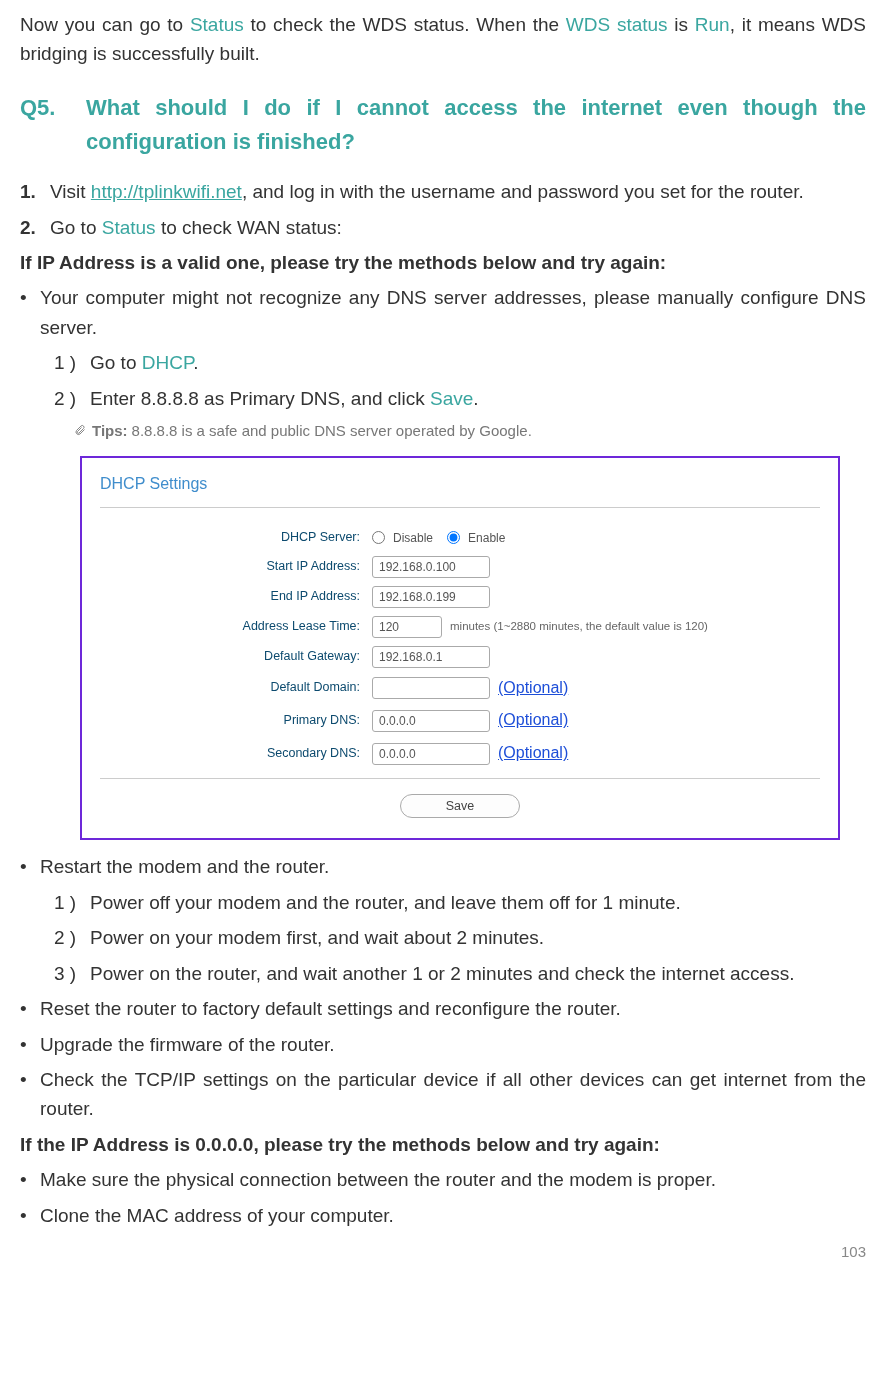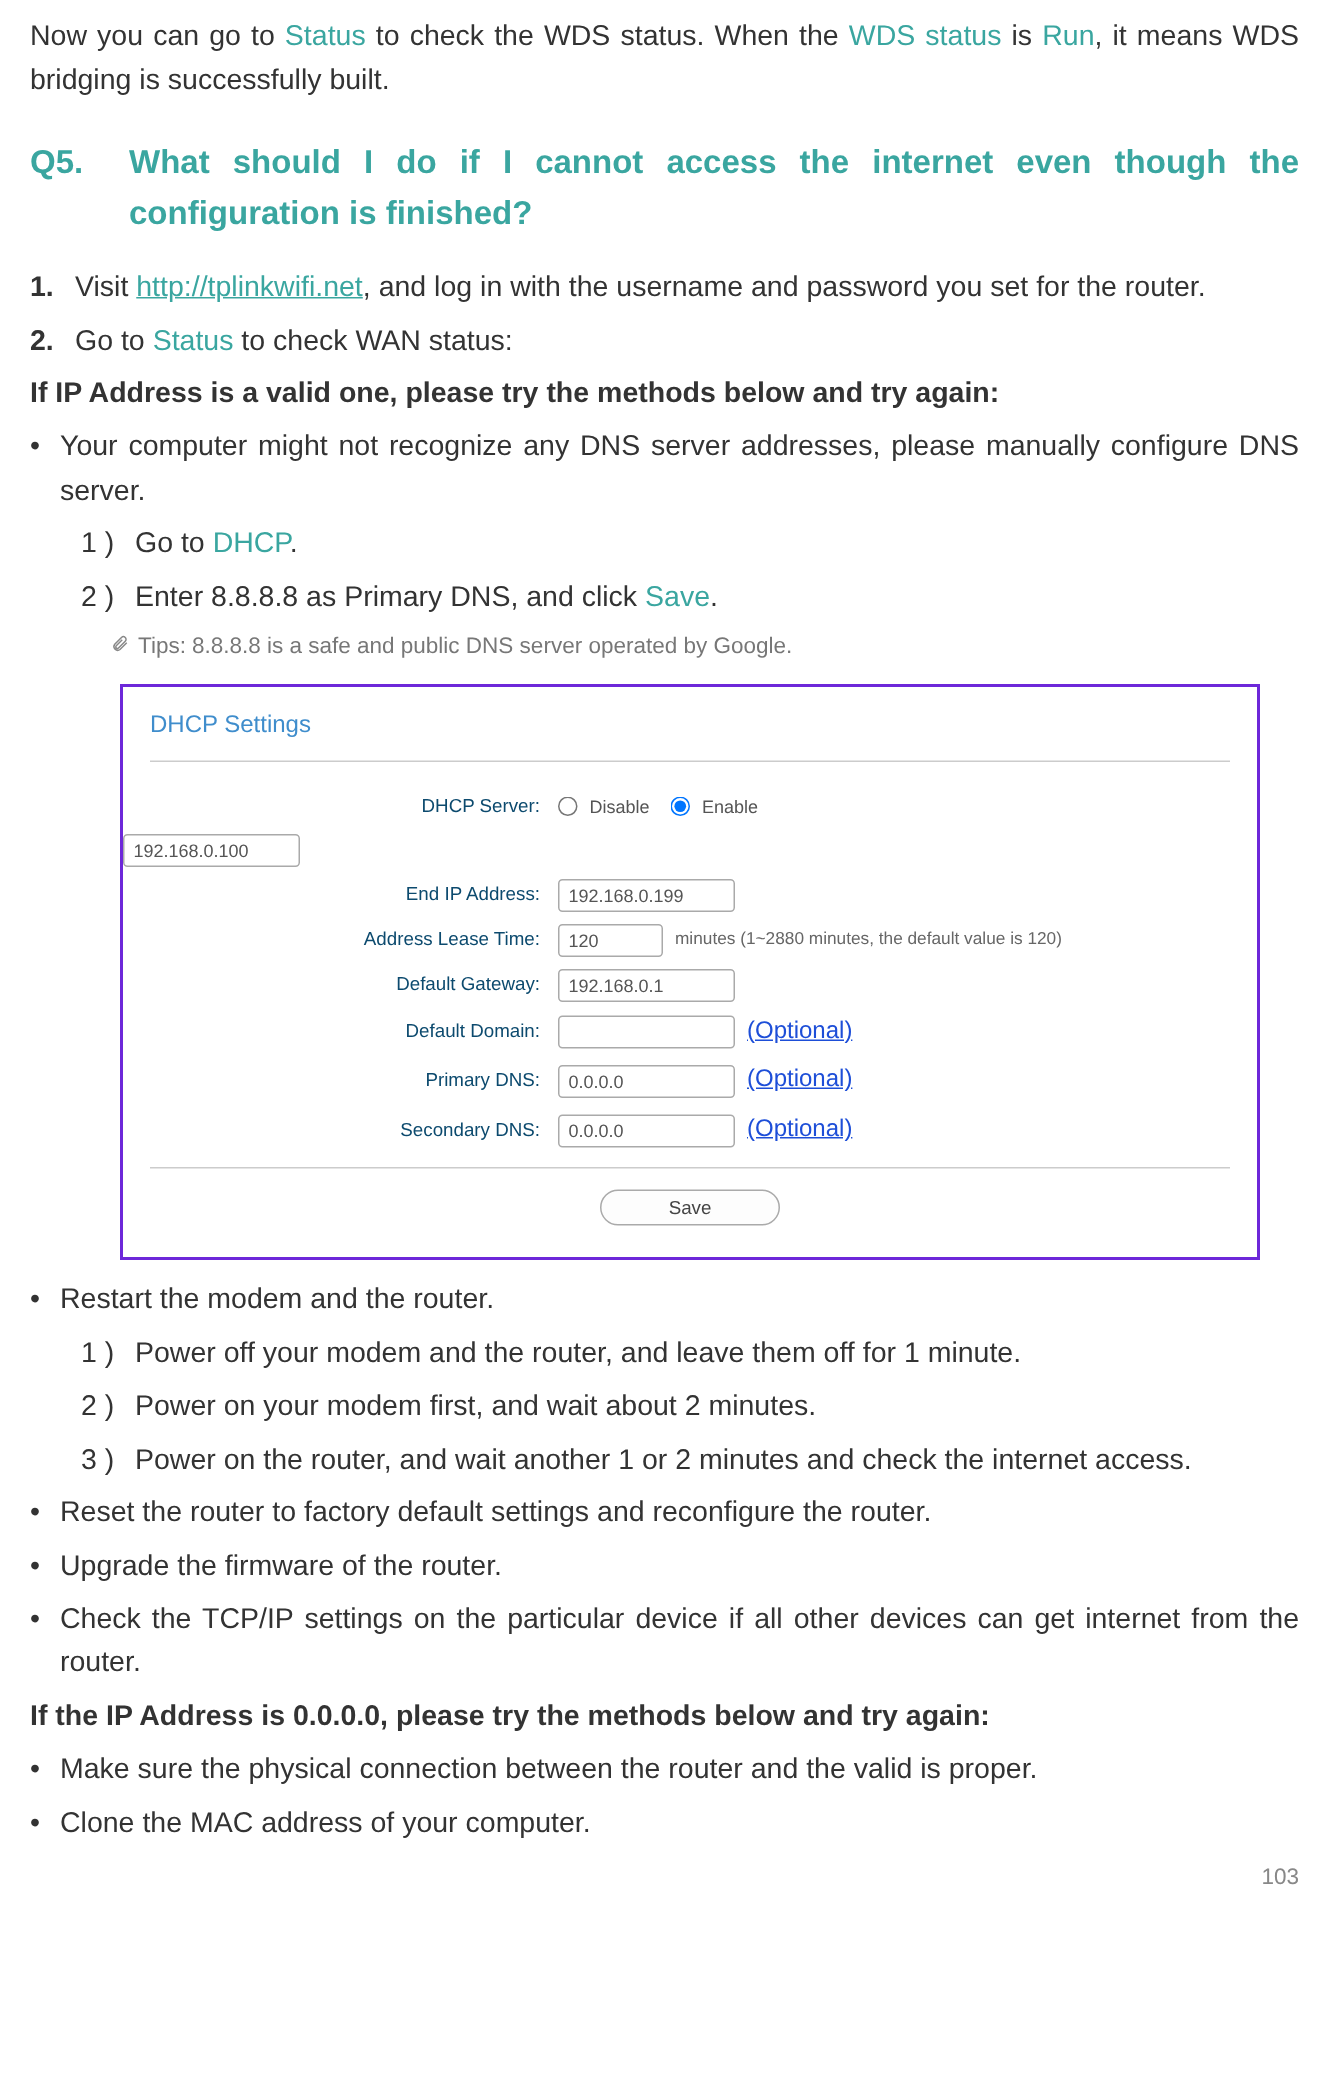--- a/index.html
+++ b/index.html
@@ -30,21 +30,21 @@
   .num-item .body { flex:1; text-align:justify;}
   .sub-bold { font-weight:bold; margin-top:6px; margin-bottom:6px;}
   .bullet { display:flex; margin-top:6px; margin-bottom:6px;}
   .bullet .dot { flex:0 0 20px; }
   .bullet .body{ flex:1; text-align:justify;}
   .sub-num { display:flex; margin-left:34px; margin-top:6px; margin-bottom:6px;}
   .sub-num .mark { flex:0 0 36px;}
   .sub-num .body{flex:1; text-align:justify;}
   .tips-line { margin-left:54px; font-size:15px; color:#777; margin-top:6px; margin-bottom:6px; display:flex; align-items:center;}
   .clip-icon { display:inline-block; margin-right:6px;}
-  .tips-label{ font-weight:normal; color:#777; margin-right:4px;}
+  .tips-label{ font-weight:bold; color:#777; margin-right:4px;}
   a.link { color:#3aa6a0; text-decoration:underline;}
 
   
   .panel-wrap { margin: 14px 0 12px 60px; width: 760px; border:2px solid #6d28d9; }
   .panel-title { color:#3f8dcc; font-size:16px; padding:14px 18px 10px 18px; }
   .panel-sep { border:none; border-top:1px solid #ccc; margin:0 18px;}
   .form-area { padding: 16px 0 8px 0; font-size:12.5px; color:#555;}
   .fr { display:flex; align-items:center; padding:4px 0;}
   .fr .lab { width:290px; text-align:right; padding-right:12px; color:#0c4a6e;}
   .fr .val { display:flex; align-items:center; gap:8px;}
@@ -125,20 +125,21 @@
             <span>Disable</span>
           </label>
         <label class="radio">
             <input type="radio" name="dhcps" checked="" style="">
             <span>Enable</span>
           </label>
       </div>
     </div>
 
     <div class="fr">
+      <div class="lab">Start IP Address:</div>
       <div class="val">
           <input type="text" value="192.168.0.100" style="">
         </div>
     </div>
 
     <div class="fr">
       <div class="lab">End IP Address:</div>
       <div class="val">
           <input type="text" value="192.168.0.199" style="">
         </div>
@@ -217,20 +218,20 @@
   </div>
 <div class="bullet">
     <span class="dot">•</span>
     <span class="body">Check the TCP/IP settings on the particular device if all other devices can get internet from the router.</span>
   </div>
 
 <p class="sub-bold">If the IP Address is 0.0.0.0, please try the methods below and try again:</p>
 
 <div class="bullet">
     <span class="dot">•</span>
-    <span class="body">Make sure the physical connection between the router and the valid is proper.</span>
+    <span class="body">Make sure the physical connection between the router and the modem is proper.</span>
   </div>
 <div class="bullet">
     <span class="dot">•</span>
     <span class="body">Clone the MAC address of your computer.</span>
   </div>
 
 <div class="page-num">103</div>
 
 </body></html>

